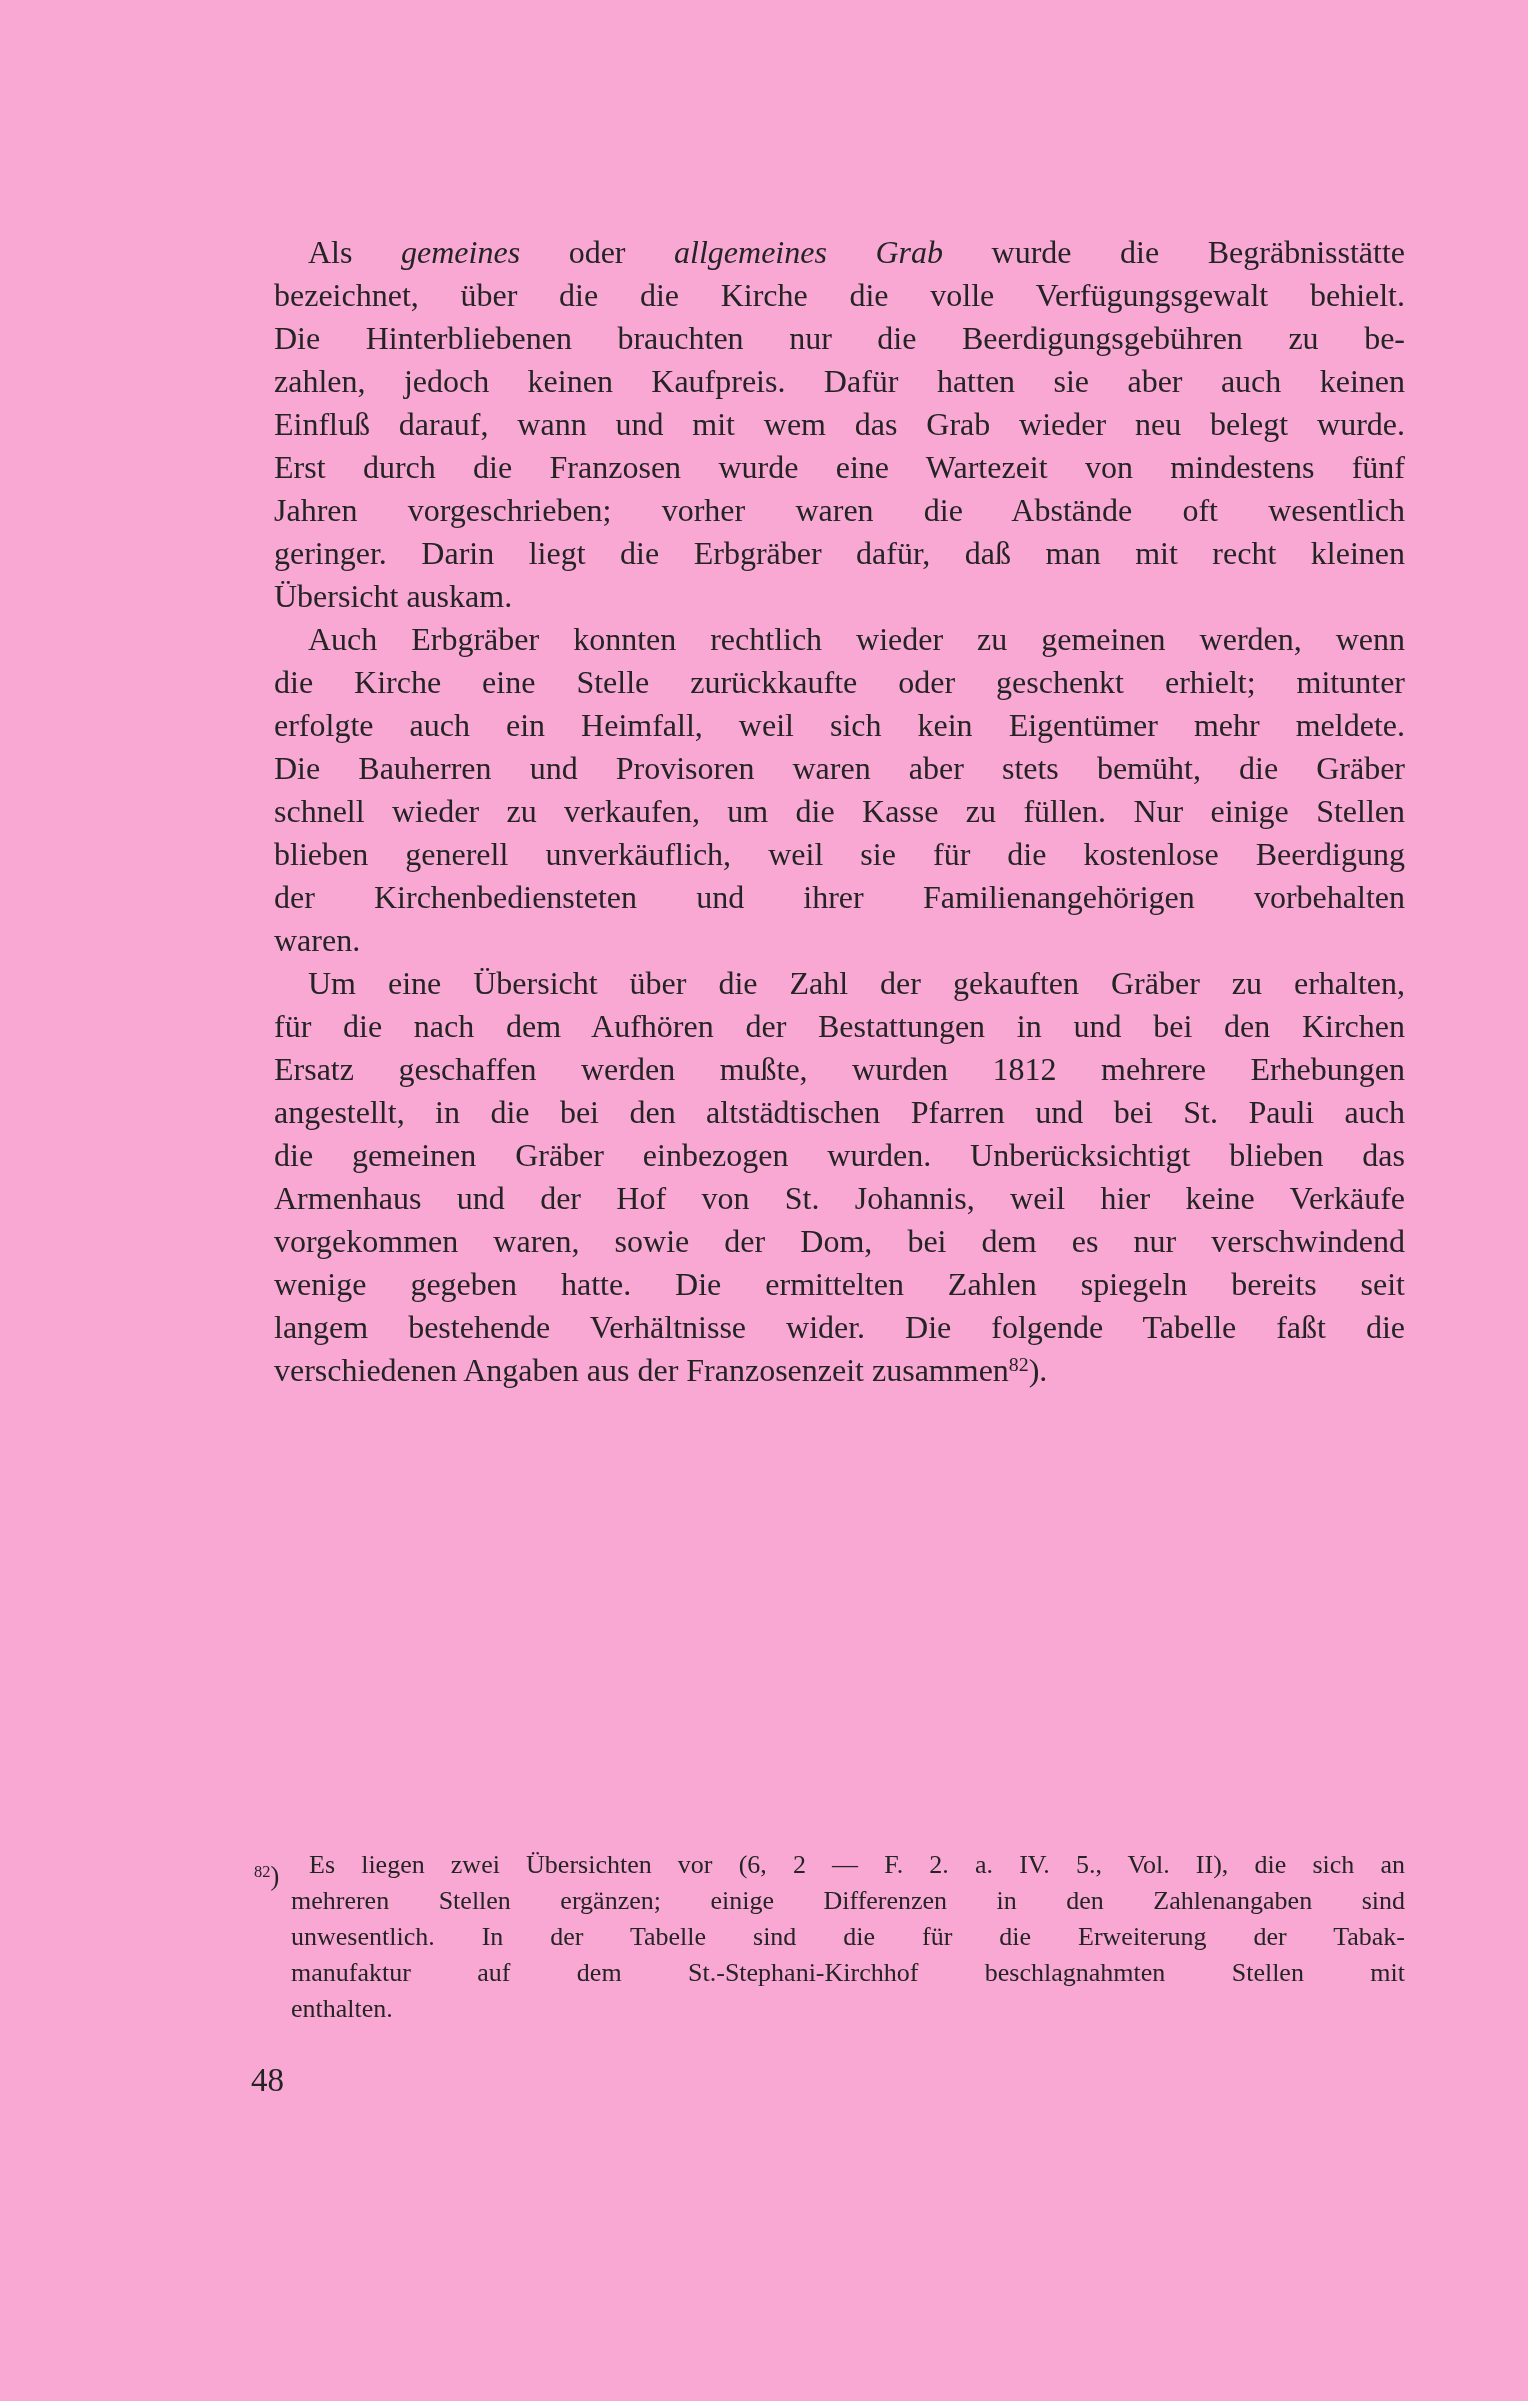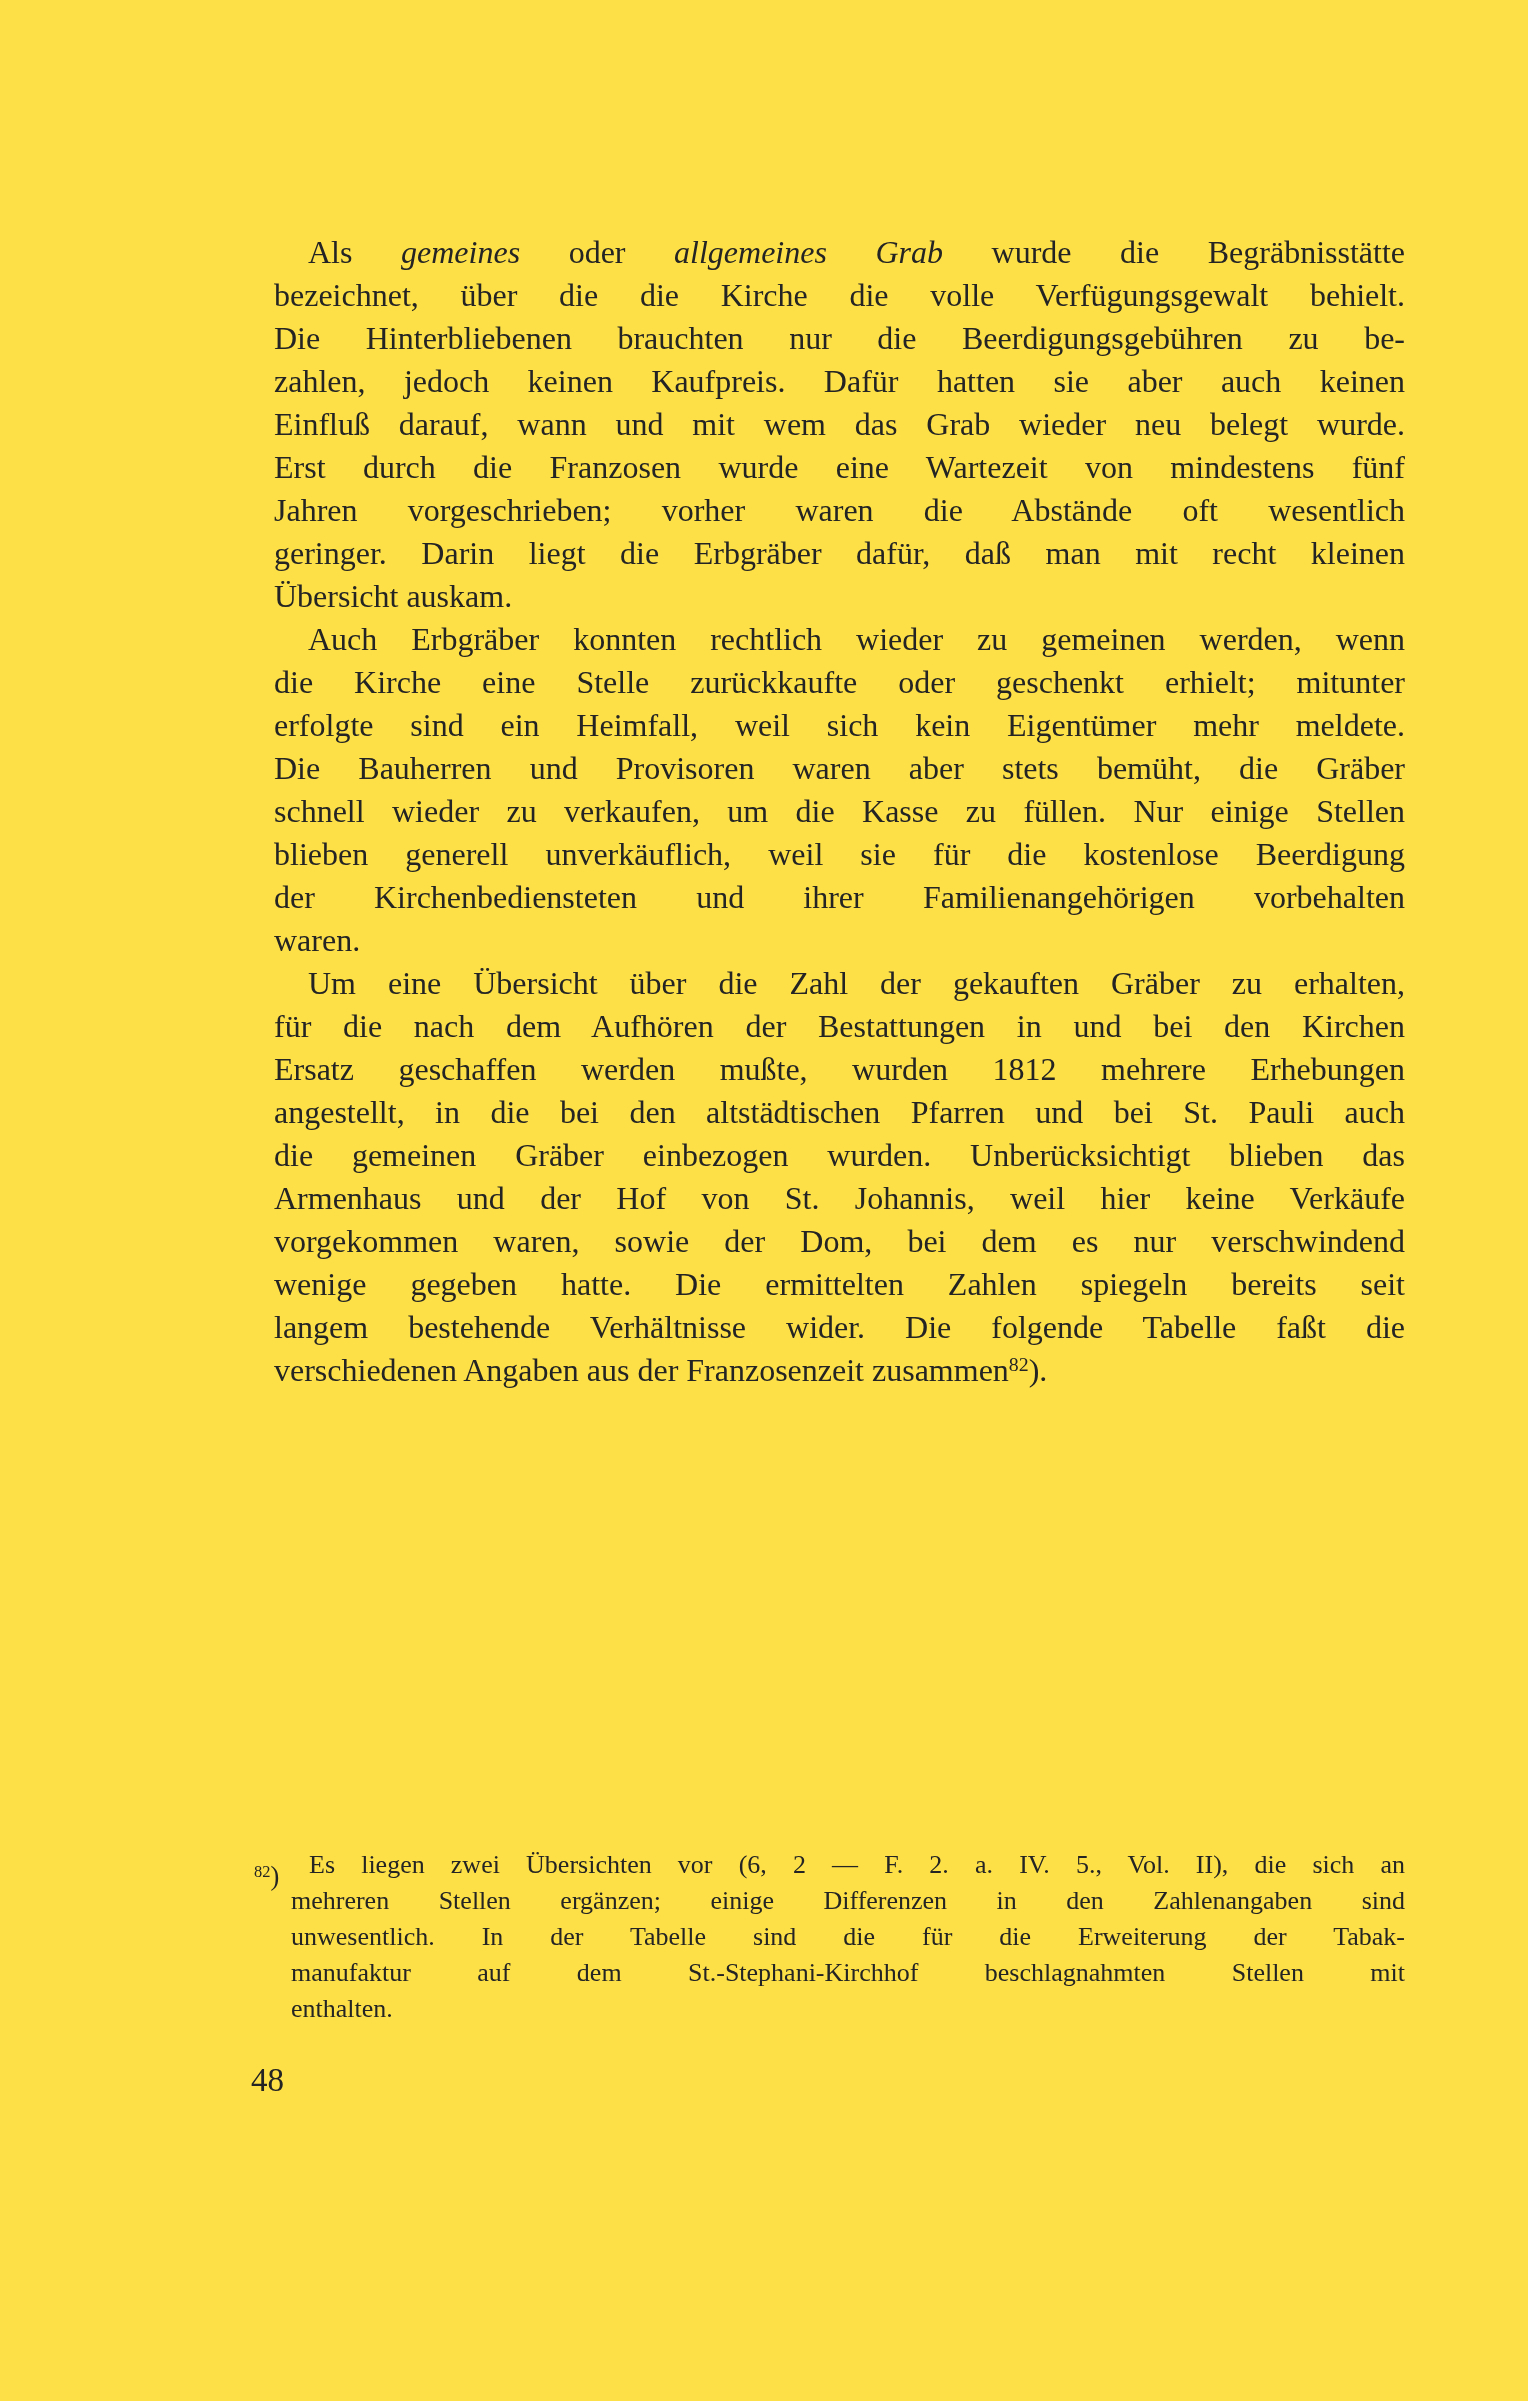--- a/index.html
+++ b/index.html
@@ -4,21 +4,21 @@
 <style>
   html, body {
     margin: 0;
     padding: 0;
     background: #ffffff;
   }
   .page {
     position: relative;
     width: 1528px;
     height: 2401px;
-    background: #fde047;
+    background: #f9a8d4;
     font-family: "Liberation Serif", "DejaVu Serif", serif;
     color: #242424;
     overflow: hidden;
   }
   .text-block {
     position: absolute;
     left: 274px;
     top: 231px;
     width: 1131px;
   }
@@ -86,21 +86,21 @@
         <div class="line"><span>zahlen, jedoch keinen Kaufpreis. Dafür hatten sie aber auch keinen</span></div>
         <div class="line"><span>Einfluß darauf, wann und mit wem das Grab wieder neu belegt wurde.</span></div>
         <div class="line"><span>Erst durch die Franzosen wurde eine Wartezeit von mindestens fünf</span></div>
         <div class="line"><span>Jahren vorgeschrieben; vorher waren die Abstände oft wesentlich</span></div>
         <div class="line"><span>geringer. Darin liegt die Erbgräber dafür, daß man mit recht kleinen</span></div>
         <div class="line last"><span>Übersicht auskam.</span></div>
       </div>
       <div>
         <div class="line indent"><span>Auch Erbgräber konnten rechtlich wieder zu gemeinen werden, wenn</span></div>
         <div class="line"><span>die Kirche eine Stelle zurückkaufte oder geschenkt erhielt; mitunter</span></div>
-        <div class="line"><span>erfolgte sind ein Heimfall, weil sich kein Eigentümer mehr meldete.</span></div>
+        <div class="line"><span>erfolgte auch ein Heimfall, weil sich kein Eigentümer mehr meldete.</span></div>
         <div class="line"><span>Die Bauherren und Provisoren waren aber stets bemüht, die Gräber</span></div>
         <div class="line"><span>schnell wieder zu verkaufen, um die Kasse zu füllen. Nur einige Stellen</span></div>
         <div class="line"><span>blieben generell unverkäuflich, weil sie für die kostenlose Beerdigung</span></div>
         <div class="line"><span>der Kirchenbediensteten und ihrer Familienangehörigen vorbehalten</span></div>
         <div class="line last"><span>waren.</span></div>
       </div>
       <div>
         <div class="line indent"><span>Um eine Übersicht über die Zahl der gekauften Gräber zu erhalten,</span></div>
         <div class="line"><span>für die nach dem Aufhören der Bestattungen in und bei den Kirchen</span></div>
         <div class="line"><span>Ersatz geschaffen werden mußte, wurden 1812 mehrere Erhebungen</span></div>

